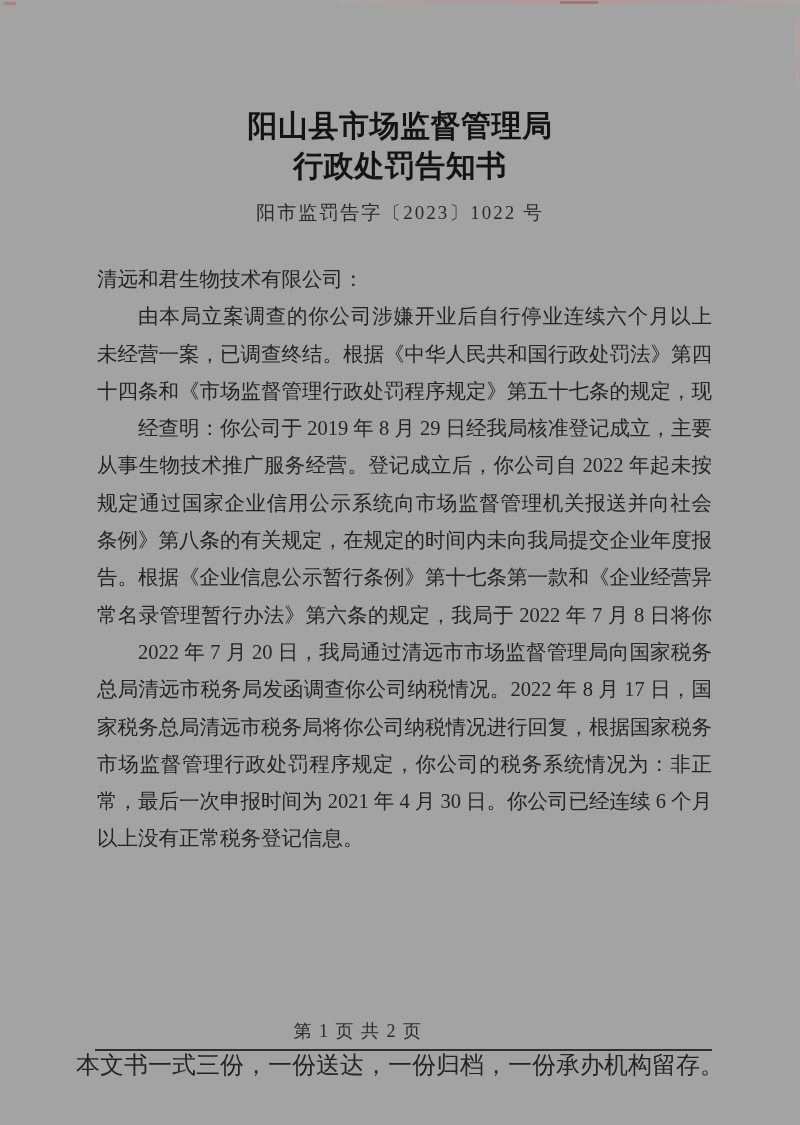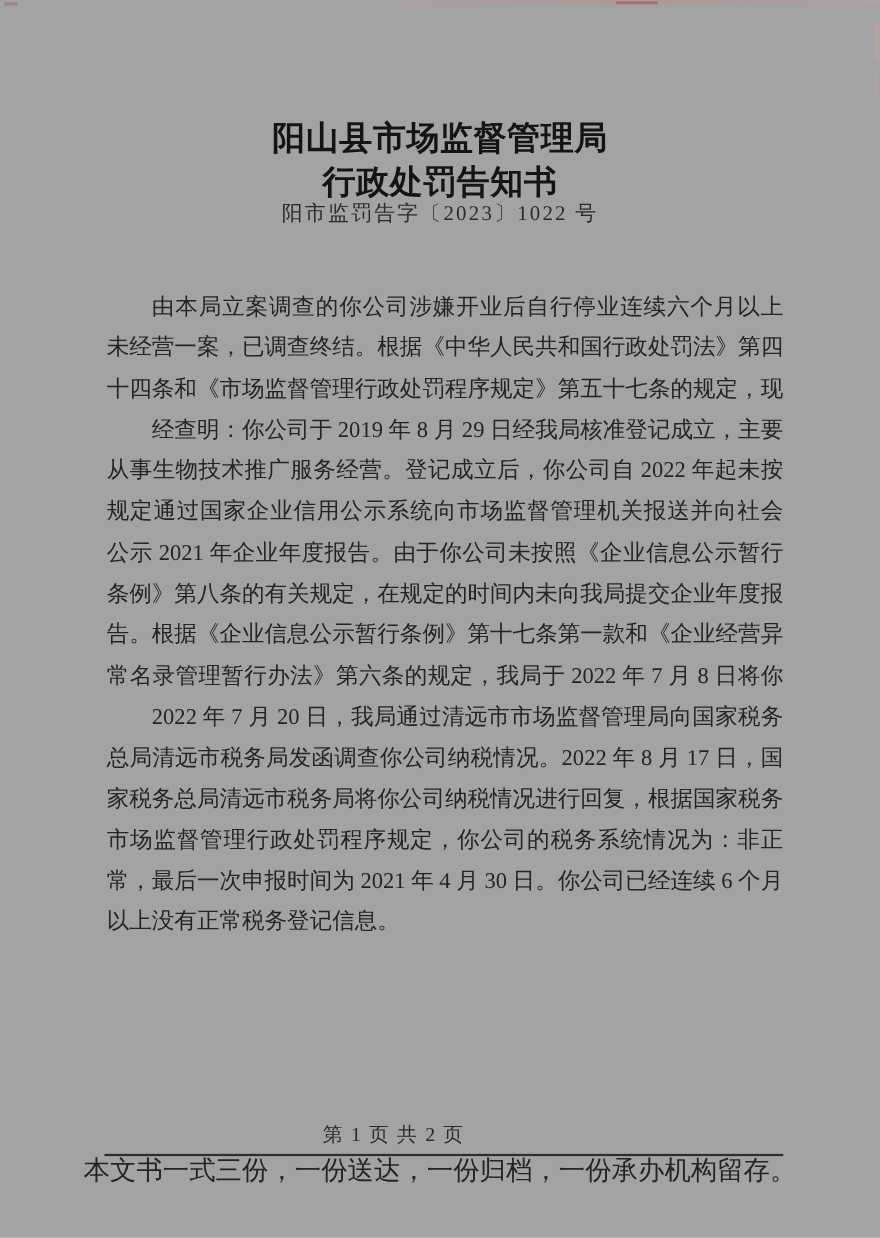--- a/index.html
+++ b/index.html
@@ -36,21 +36,21 @@
   }
 
   .title-block {
     position: absolute; top: 106px; left: 0; width: 800px; text-align: center;
   }
   .title-line {
     font-size: 30px; font-weight: bold; line-height: 40px;
     color: #141414; letter-spacing: 0.5px;
   }
   .doc-number {
-    position: absolute; top: 182px; left: 0; width: 800px; text-align: center;
+    position: absolute; top: 200px; left: 0; width: 800px; text-align: center;
     font-size: 19px; line-height: 26px; letter-spacing: 2px; color: #2a2a2a;
   }
 
   .body-block {
     position: absolute; top: 261px; left: 97px; width: 615px;
   }
   .bline {
     font-size: 20.5px; line-height: 37.3px; height: 37.3px;
     color: #242424; text-align: left; white-space: normal;
   }
@@ -82,27 +82,27 @@
   <div class="scan-smudge-right2"></div>
 
   <div class="title-block">
     <div class="title-line">阳山县市场监督管理局</div>
     <div class="title-line">行政处罚告知书</div>
   </div>
 
   <div class="doc-number">阳市监罚告字〔2023〕1022 号</div>
 
   <div class="body-block">
+    <div class="bline">清远和君生物技术有限公司：</div>
     <div class="bline j ind">由本局立案调查的你公司涉嫌开业后自行停业连续六个月以上</div>
     <div class="bline j">未经营一案，已调查终结。根据《中华人民共和国行政处罚法》第四</div>
     <div class="bline j">十四条和《市场监督管理行政处罚程序规定》第五十七条的规定，现</div>
     <div class="bline j ind">经查明：你公司于 2019 年 8 月 29 日经我局核准登记成立，主要</div>
     <div class="bline j">从事生物技术推广服务经营。登记成立后，你公司自 2022 年起未按</div>
     <div class="bline j">规定通过国家企业信用公示系统向市场监督管理机关报送并向社会</div>
-    <div class="bline j">公示 2021 年企业年度报告。由于你公司未按照《企业信息公示暂行</div>
     <div class="bline j">条例》第八条的有关规定，在规定的时间内未向我局提交企业年度报</div>
     <div class="bline j">告。根据《企业信息公示暂行条例》第十七条第一款和《企业经营异</div>
     <div class="bline j">常名录管理暂行办法》第六条的规定，我局于 2022 年 7 月 8 日将你</div>
     <div class="bline j ind">2022 年 7 月 20 日，我局通过清远市市场监督管理局向国家税务</div>
     <div class="bline j">总局清远市税务局发函调查你公司纳税情况。2022 年 8 月 17 日，国</div>
     <div class="bline j">家税务总局清远市税务局将你公司纳税情况进行回复，根据国家税务</div>
     <div class="bline j">市场监督管理行政处罚程序规定，你公司的税务系统情况为：非正</div>
     <div class="bline j">常，最后一次申报时间为 2021 年 4 月 30 日。你公司已经连续 6 个月</div>
     <div class="bline">以上没有正常税务登记信息。</div>
   </div>

